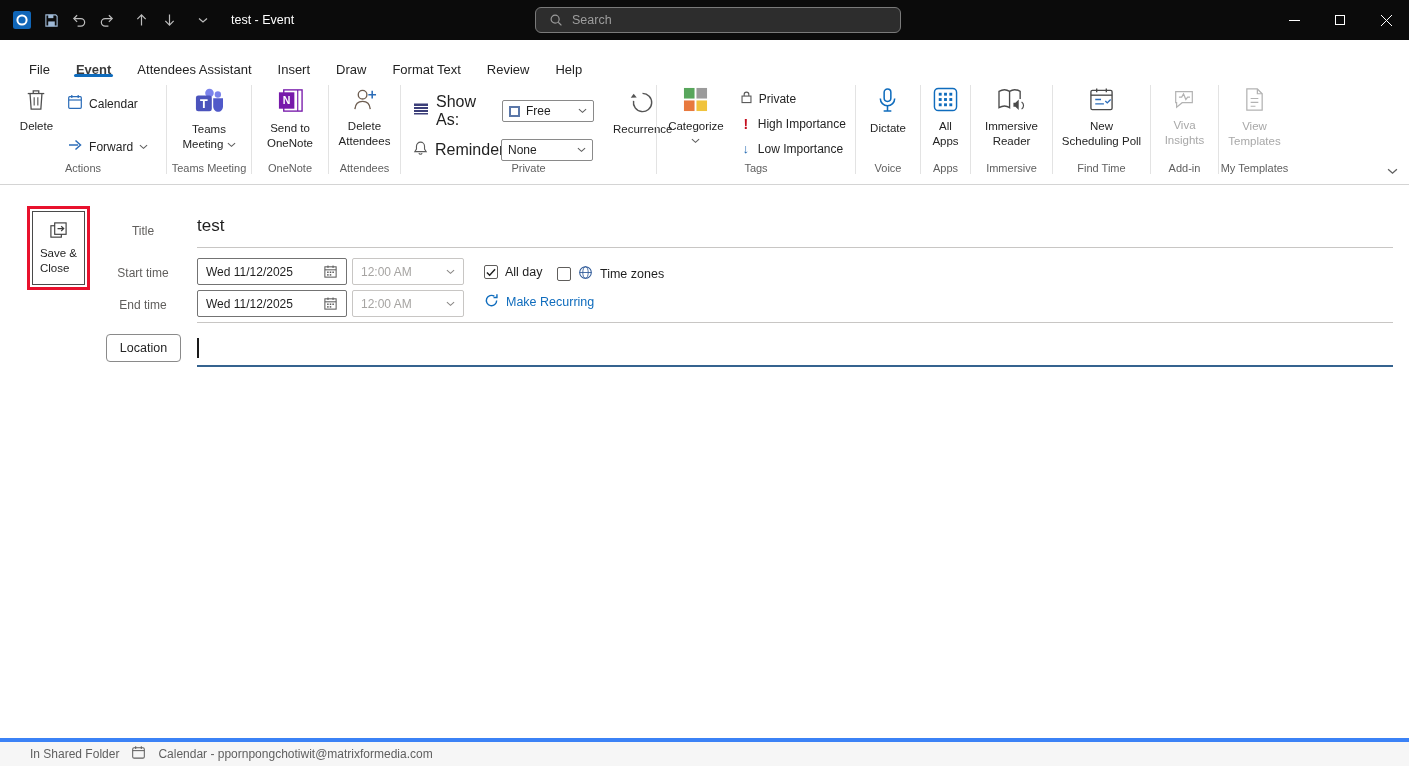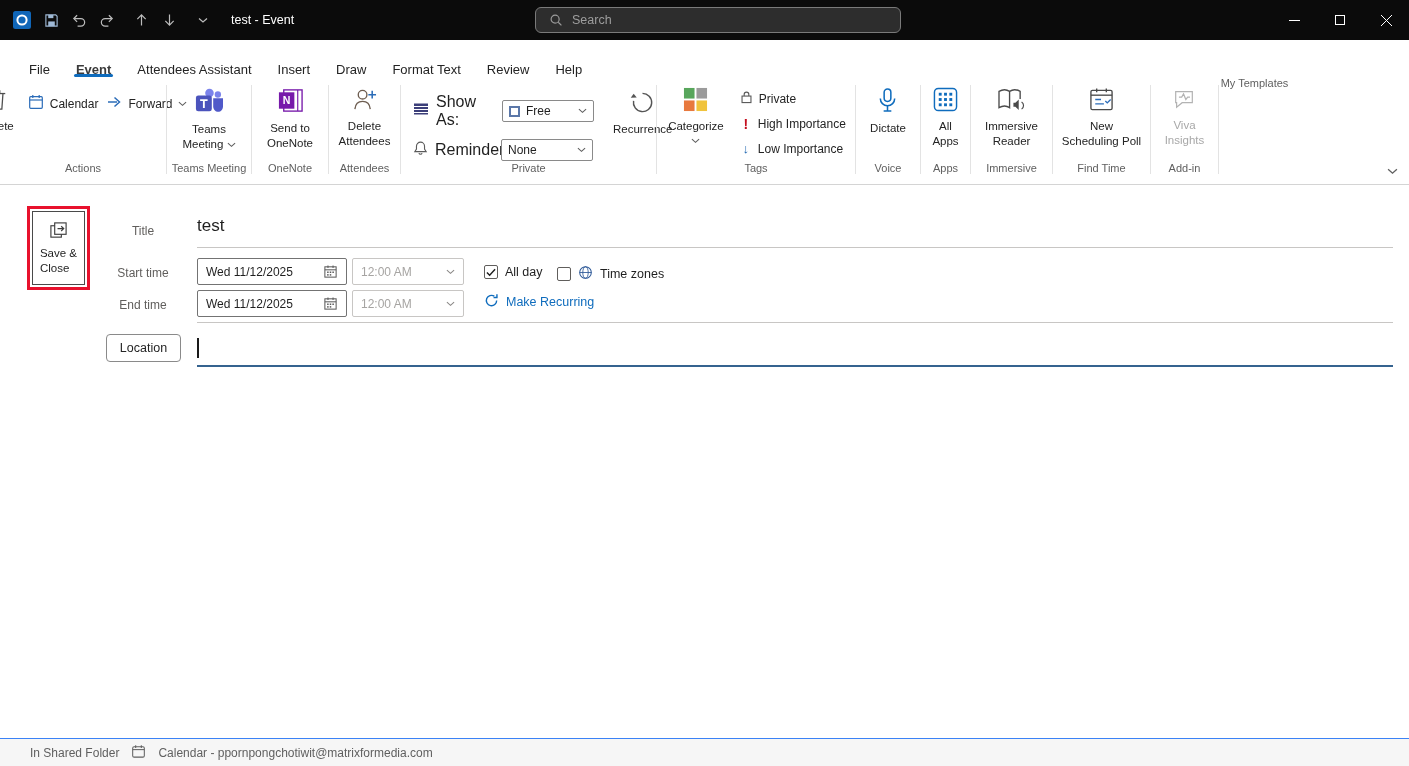--- a/index.html
+++ b/index.html
@@ -25,21 +25,21 @@
 
   
   .ribbon { position:absolute; top:77px; left:0; width:100%; height:108px; background:#fff; border-bottom:1px solid #d4d4d4; display:flex; }
   .rg { display:flex; flex-direction:column; flex:none; }
   .rg-c { flex:1; display:flex; justify-content:center; align-items:flex-start; padding-top:7px; }
   .rg-l { height:22px; font-size:11px; color:#5f5f5f; text-align:center; padding-bottom:5px; }
   .rdv { width:1px; background:#e3e3e3; margin:8px 0 10px; flex:none; }
   .rbl { display:flex; flex-direction:column; align-items:center; gap:4px; padding:3px 5px; font-size:11.5px; line-height:1.25; color:#242424; }
   .rtl { white-space:pre-line; text-align:center; }
   .rbs { display:flex; align-items:center; gap:6px; font-size:12px; color:#242424; padding:1px 3px; white-space:nowrap; }
-  .acol { display:flex; flex-direction:row; gap:2px; padding-top:9px; margin-left:6px; align-items:center; }
+  .acol { display:flex; flex-direction:column; gap:22px; padding-top:9px; margin-left:6px; align-items:flex-start; }
   .tagcol { display:flex; flex-direction:column; gap:7px; padding-top:5px; margin-left:8px; align-items:flex-start; }
   .chev { display:inline-flex; color:#5f5f5f; }
   .disabled, .disabled .rtl { color:#a8a8a8; }
   .opt-rows { display:flex; flex-direction:column; gap:10px; padding-top:9px; }
   .opt-row { display:flex; align-items:center; gap:7px; }
   .opt-label { font-size:16px; width:59px; }
   .opt-select { width:92px; height:22px; background:#fff; border:1px solid #8a8a8a; border-radius:2px; display:flex; align-items:center; gap:6px; padding:0 6px; font-size:12px; cursor:pointer; }
   .opt-select .sel-ch { margin-left:auto; display:flex; color:#5f5f5f; }
   .free-chip { width:11px; height:11px; background:#fff; border:2px solid #5b77a8; flex:none; }
   .recurrence-btn { margin-left:14px; margin-top:3px; }
@@ -62,21 +62,21 @@
   .time-select .sel-ch { margin-left:auto; display:flex; color:#8a8886; }
   .check-row { position:absolute; display:flex; align-items:center; gap:7px; font-size:12.5px; cursor:pointer; }
   .cb { width:14px; height:14px; border:1px solid #605e5c; border-radius:2px; background:#fff; display:flex; align-items:center; justify-content:center; flex:none; }
   .recurring-link { position:absolute; left:484px; top:106px; height:22px; display:flex; align-items:center; gap:7px; color:#0f6cbd; font-size:12.5px; }
   .location-btn { position:absolute; left:106px; top:149px; width:75px; height:28px; border:1px solid #8a8a8a; border-radius:4px; background:#fff; font-size:12.5px; color:#242424; }
   .cursor { position:absolute; left:197px; top:153px; width:1.5px; height:20px; background:#1a1a1a; animation:blink 1.1s steps(1) infinite; }
   @keyframes blink { 50% { opacity:0; } }
   .location-field { position:absolute; left:197px; top:145px; width:1196px; height:34px; cursor:text; }
 
   
-  .statusbar { position:absolute; left:0; bottom:0; width:100%; height:28px; background:#f6f6f6; border-top:1px solid #3b82f6; display:flex; align-items:center; padding-left:30px; gap:12px; font-size:12px; color:#5f5f5f; }
+  .statusbar { position:absolute; left:0; bottom:0; width:100%; height:28px; background:#f6f6f6; border-top:4px solid #3b82f6; display:flex; align-items:center; padding-left:30px; gap:12px; font-size:12px; color:#5f5f5f; }
 </style>
 </head>
 <body>
 
 <div>
 
   <header class="titlebar">
     <span class="tb-applogo">
       <svg width="18" height="18" viewBox="0 0 18 18">
           <rect width="18" height="18" rx="2.5" fill="#1066b8"></rect>
@@ -420,20 +420,31 @@
               </svg></span>
           <span class="rtl">Viva
 Insights</span>
         </button>
       </div>
       <div class="rg-l">Add-in</div>
     </div>
     <div class="rdv"></div>
 
     <div class="rg" style="width:71px">
+      <div class="rg-c">
+        <button class="rbl disabled">
+          <span><svg width="23" height="25" viewBox="0 0 24 26">
+                <path d="M4 2h11l5 5v17H4z" fill="none" stroke="#b3b3b3" stroke-width="1.3"></path>
+                <path d="M15 2v5h5" fill="none" stroke="#b3b3b3" stroke-width="1.3"></path>
+                <path d="M8 12h8M8 16h8M8 20h5" stroke="#b3b3b3" stroke-width="1.2"></path>
+              </svg></span>
+          <span class="rtl">View
+Templates</span>
+        </button>
+      </div>
       <div class="rg-l">My Templates</div>
     </div>
 
     <button class="ribbon-collapse">
       <svg width="11" height="7" viewBox="0 0 10 6">
           <path d="M1 1l4 3.5L9 1" fill="none" stroke="currentColor" stroke-width="1.2"></path>
         </svg>
     </button>
   </section>
 

